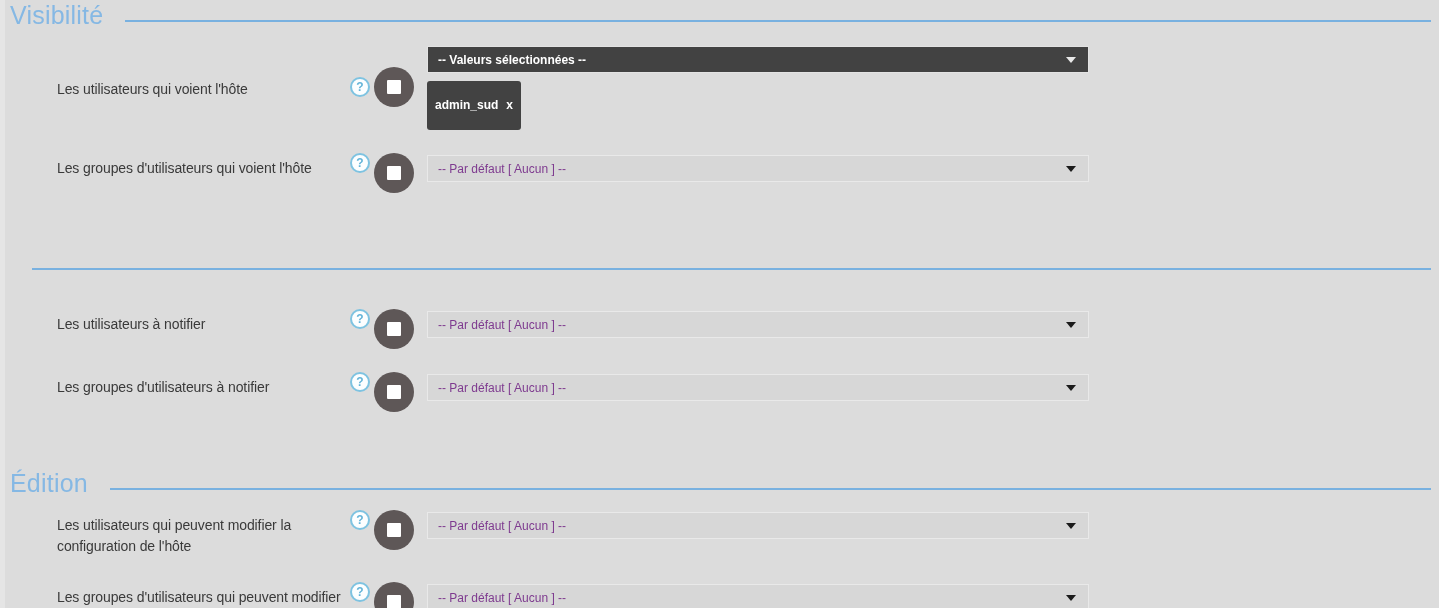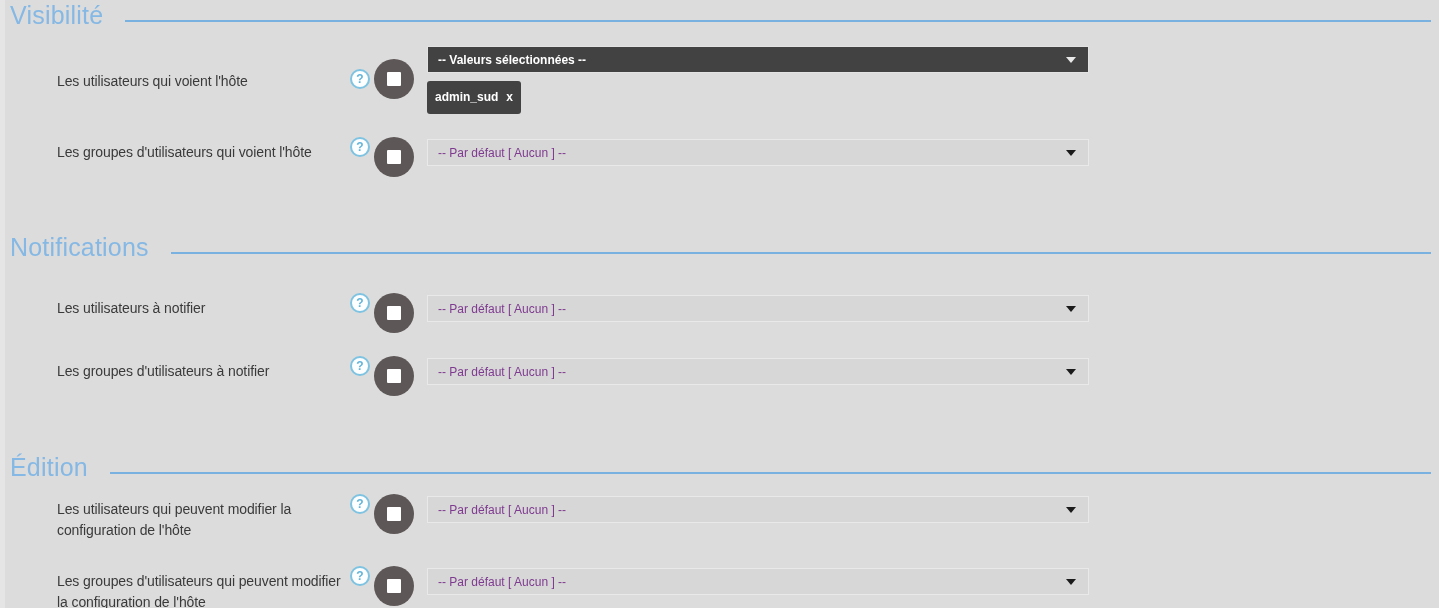--- a/index.html
+++ b/index.html
@@ -84,21 +84,21 @@
     border-left: 5px solid transparent;
     border-right: 5px solid transparent;
     border-top: 6px solid #1b1b1b;
   }
   .select-box.dark .caret { border-top-color: #e9e9e9; }
 
   .tags-row { margin-top: 8px; display: flex; }
   .tag {
     display: inline-flex; align-items: center;
     background: #424242; color: #ffffff;
-    border-radius: 3px; padding: 10px 8px;
+    border-radius: 3px; padding: 18px 8px;
     font-size: 12px; font-weight: bold; line-height: 13px;
   }
   .tag .tag-x { margin-left: 8px; cursor: pointer; font-weight: bold; }
 </style>
 </head>
 <body>
 
 <div class="edge-left"></div>
 <div class="page">
 
@@ -135,21 +135,20 @@
     </button>
     <div class="select-col">
       <div class="select-box light">
         <span class="sel-text">-- Par défaut [ Aucun ] --</span>
         <span class="caret"></span>
       </div>
     </div>
   </div>
 
   <div class="section-header sec-2">
-    <span class="section-title">Notifications</span>
     <span class="section-rule"></span>
   </div>
 
   <div class="form-row row-a2">
     <div class="field-label">Les utilisateurs à notifier</div>
     <div class="help-badge">?</div>
     <button class="clear-btn">
       <span class="stop-square"></span>
     </button>
     <div class="select-col">

